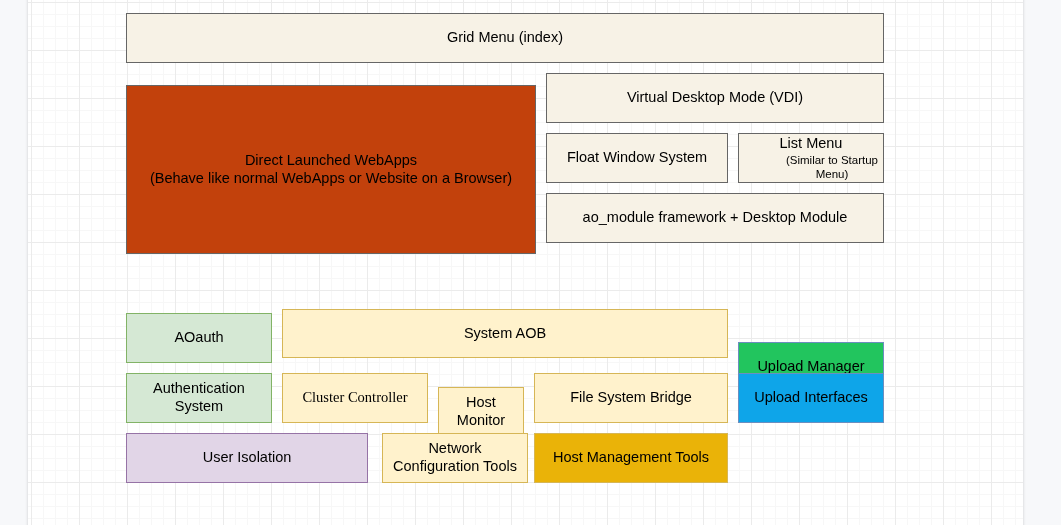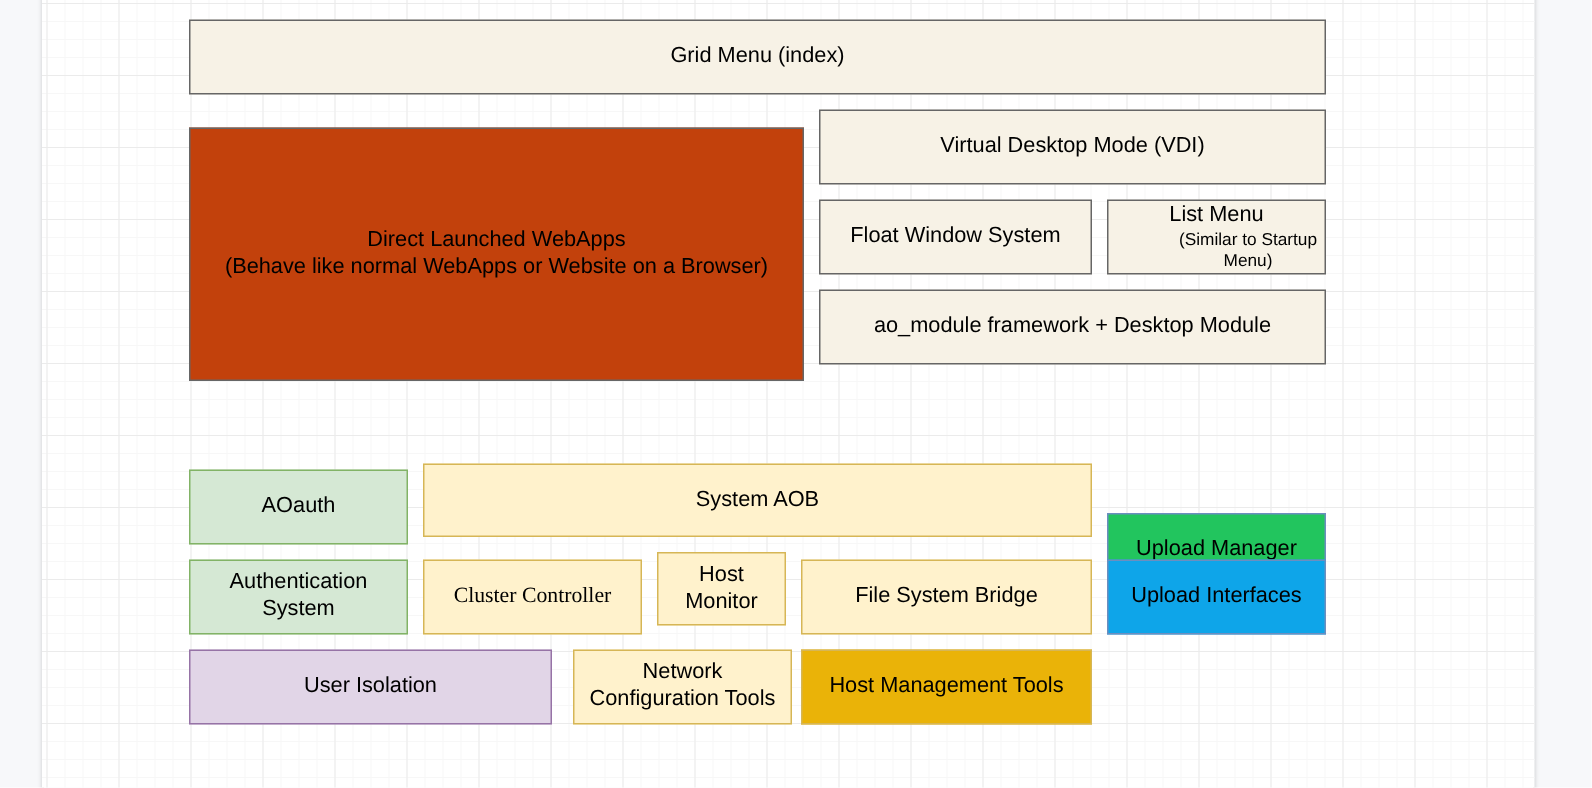--- a/index.html
+++ b/index.html
@@ -113,21 +113,21 @@
         <div class="label">
           <div class="line">Authentication</div>
           <div class="line">System</div>
         </div>
       </div>
       <div class="node" style="left: 282.35px; top: 373.35px; width: 145.3px; height: 49.3px; background-color: rgb(255, 242, 204); border-color: rgb(214, 182, 86); font-family: Liberation Serif, serif;">
         <div class="label">
           <div class="line">Cluster Controller</div>
         </div>
       </div>
-      <div class="node" style="left: 438.35px; top: 368px; width: 85.3px; height: 49.3px; background-color: rgb(255, 242, 204); border-color: rgb(214, 182, 86);">
+      <div class="node" style="left: 438.35px; top: 387px; width: 85.3px; height: 49.3px; background-color: rgb(255, 242, 204); border-color: rgb(214, 182, 86);">
         <div class="label">
           <div class="line">Host</div>
           <div class="line">Monitor</div>
         </div>
       </div>
       <div class="node" style="left: 534.35px; top: 373.35px; width: 193.3px; height: 49.3px; background-color: rgb(255, 242, 204); border-color: rgb(214, 182, 86);">
         <div class="label">
           <div class="line">File System Bridge</div>
         </div>
       </div>

